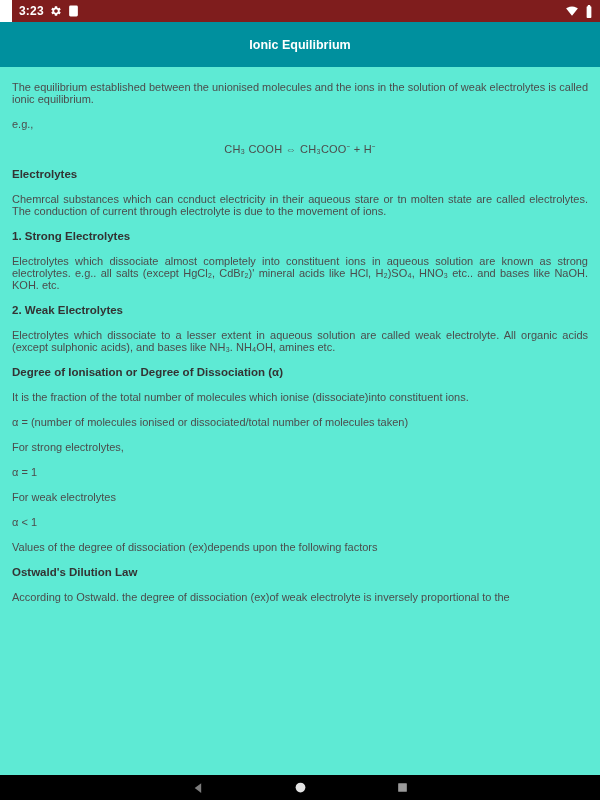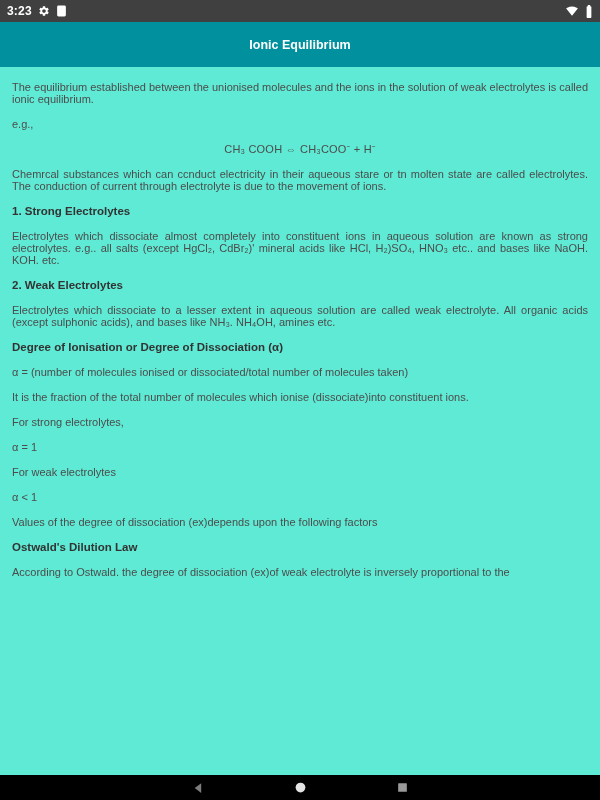--- a/index.html
+++ b/index.html
@@ -50,21 +50,21 @@
     background: none; border: none; padding: 0; cursor: pointer;
     display: flex; align-items: center; justify-content: center;
     width: 20px; height: 20px;
   }
 </style>
 </head>
 <body>
 
 <div class="screen">
 
-  <div class="status-bar" style="background: #404040;">
+  <div class="status-bar" style="background: #7f1d1d; margin-left: 12px;">
     <div class="sb-group">
       <span class="sb-time">3:23</span>
       <span class="sb-icon">
         <svg width="12" height="12" viewBox="0 0 24 24" fill="#ffffff">
             <path d="M19.14 12.94c.04-.3.06-.61.06-.94 0-.32-.02-.64-.07-.94l2.03-1.58c.18-.14.23-.41.12-.61l-1.92-3.32c-.12-.22-.37-.29-.59-.22l-2.39.96c-.5-.38-1.03-.7-1.62-.94l-.36-2.54c-.04-.24-.24-.41-.48-.41h-3.84c-.24 0-.43.17-.47.41l-.36 2.54c-.59.24-1.13.57-1.62.94l-2.39-.96c-.22-.08-.47 0-.59.22L2.74 8.87c-.12.21-.08.47.12.61l2.03 1.58c-.05.3-.09.63-.09.94s.02.64.07.94l-2.03 1.58c-.18.14-.23.41-.12.61l1.92 3.32c.12.22.37.29.59.22l2.39-.96c.5.38 1.03.7 1.62.94l.36 2.54c.05.24.24.41.48.41h3.84c.24 0 .44-.17.47-.41l.36-2.54c.59-.24 1.13-.56 1.62-.94l2.39.96c.22.08.47 0 .59-.22l1.92-3.32c.12-.22.07-.47-.12-.61l-2.01-1.58zM12 15.6c-1.98 0-3.6-1.62-3.6-3.6s1.62-3.6 3.6-3.6 3.6 1.62 3.6 3.6-1.62 3.6-3.6 3.6z"></path>
           </svg>
       </span>
       <span class="sb-icon">
         <svg width="11" height="12" viewBox="0 0 20 22" fill="#ffffff">
             <rect x="2" y="1" width="16" height="20" rx="2.5"></rect>
@@ -86,28 +86,29 @@
   </div>
 
   <div class="app-bar" style="background: rgb(0, 144, 158);">
     <span class="app-title">Ionic Equilibrium</span>
   </div>
 
   <div class="content" id="content">
       <p class="para">The equilibrium established between the unionised molecules and the ions in the solution of weak electrolytes is called ionic equilibrium.</p>
       <p class="para">e.g.,</p>
       <p class="para formula">CH₃ COOH ⇔ CH₃COO⁻ + H⁻</p>
+      <h3 class="heading">Electrolytes</h3>
       <p class="para">Chemrcal substances which can ccnduct electricity in their aqueous stare or tn molten state are called electrolytes. The conduction of current through electrolyte is due to the movement of ions.</p>
       <h3 class="heading">1. Strong Electrolytes</h3>
       <p class="para">Electrolytes which dissociate almost completely into constituent ions in aqueous solution are known as strong electrolytes. e.g.. all salts (except HgCl₂, CdBr₂)' mineral acids like HCl, H₂)SO₄, HNO₃ etc.. and bases like NaOH. KOH. etc.</p>
       <h3 class="heading">2. Weak Electrolytes</h3>
       <p class="para">Electrolytes which dissociate to a lesser extent in aqueous solution are called weak electrolyte. All organic acids (except sulphonic acids), and bases like NH₃. NH₄OH, amines etc.</p>
       <h3 class="heading">Degree of Ionisation or Degree of Dissociation (α)</h3>
+      <p class="para">It is the fraction of the total number of molecules which ionise (dissociate)into constituent ions.</p>
       <p class="para">α = (number of molecules ionised or dissociated/total number of molecules taken)</p>
-      <p class="para">It is the fraction of the total number of molecules which ionise (dissociate)into constituent ions.</p>
       <p class="para">For strong electrolytes,</p>
       <p class="para">α = 1</p>
       <p class="para">For weak electrolytes</p>
       <p class="para">α &lt; 1</p>
       <p class="para">Values of the degree of dissociation (ex)depends upon the following factors</p>
       <h3 class="heading">Ostwald's Dilution Law</h3>
       <p class="para">According to Ostwald. the degree of dissociation (ex)of weak electrolyte is inversely proportional to the</p>
     </div>
 
   <div class="nav-bar" style="background: rgb(0, 0, 0);">

